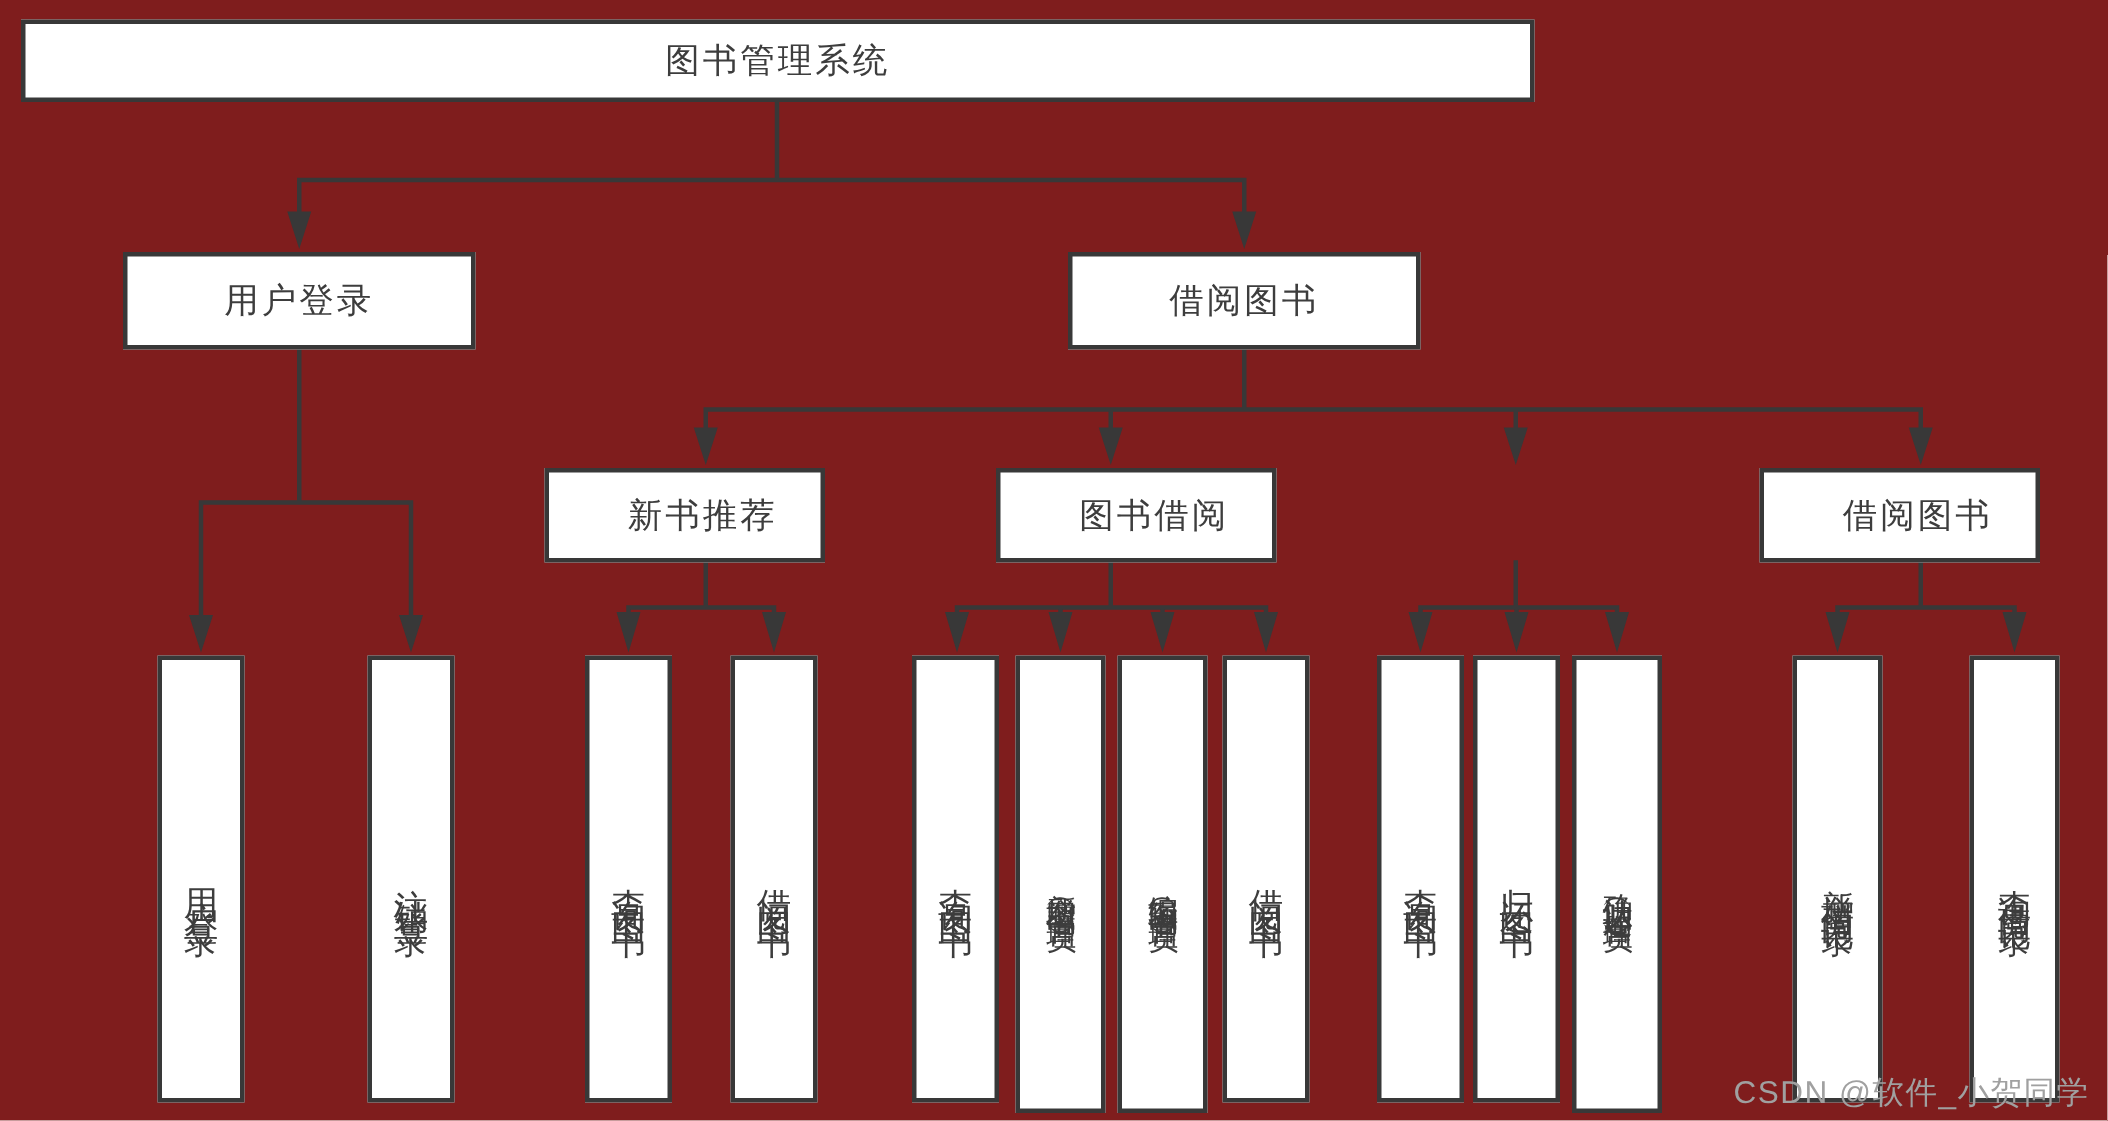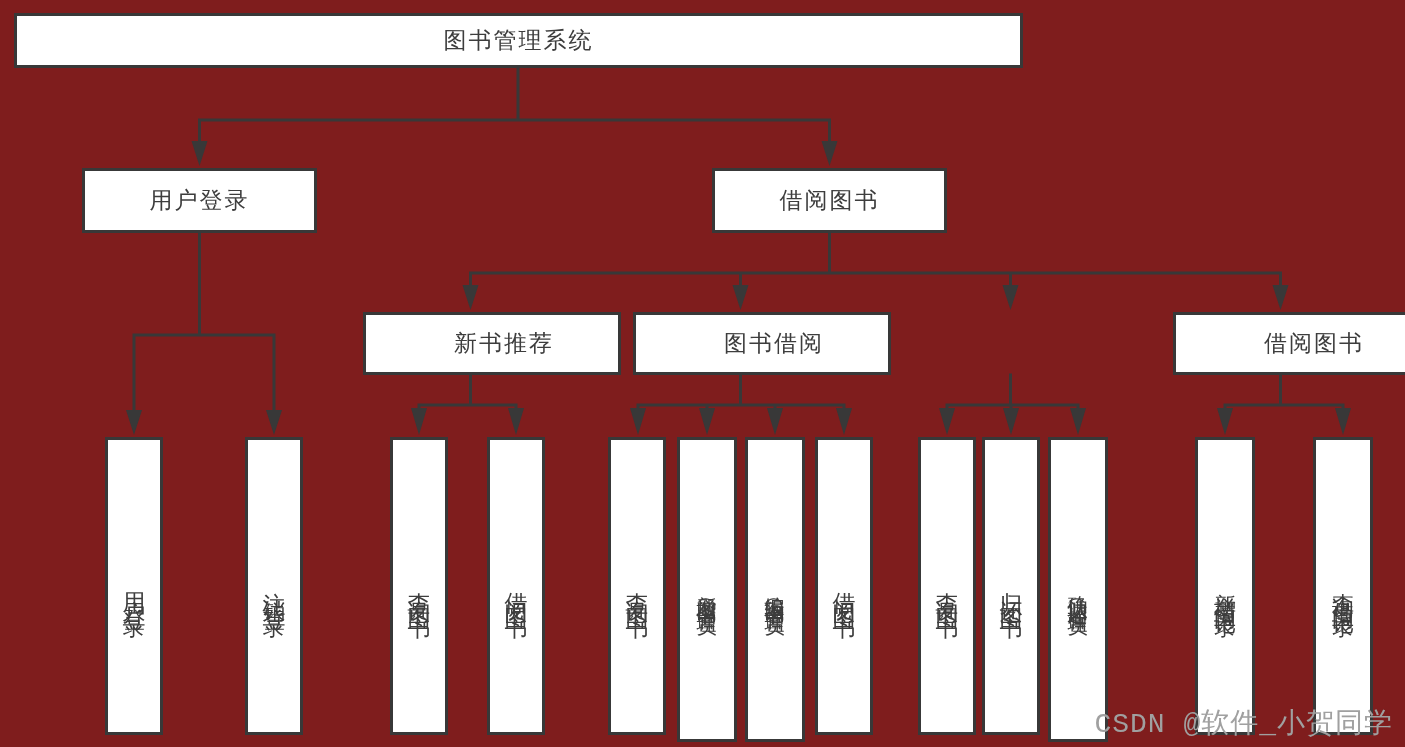--- a/index.html
+++ b/index.html
@@ -47,21 +47,21 @@
     font-size: 23px;
     letter-spacing: 2px;
   }
   .root {
     left: 14px; top: 13px; width: 1009px; height: 55px;
   }
   .l2 {
     width: 235px; height: 65px; top: 168px;
   }
   .l3 {
-    width: 258px; height: 63px; top: 312px; padding-left: 24px;
+    width: 187px; height: 63px; top: 312px; padding-left: 24px;
   }
   .vbox {
     top: 437px;
     width: 58px;
     height: 298px;
     writing-mode: vertical-rl;
     text-orientation: mixed;
     font-size: 23px;
     letter-spacing: 8px;
     line-height: 1;
@@ -75,25 +75,24 @@
   .vbox.long {
     width: 60px;
     height: 305px;
     font-size: 20px;
     letter-spacing: 3px;
   }
   .watermark {
     position: absolute;
     right: 12px;
     bottom: 5px;
-    font-size: 28px;
+    font-size: 21px;
     letter-spacing: 1px;
     color: #a0a0a0;
     white-space: nowrap;
-    font-family: Liberation Mono, monospace;
   }
 </style>
 </head>
 <body>
 
 <div class="canvas">
 
   <svg class="connectors" viewBox="0 0 1405 747" xmlns="http://www.w3.org/2000/svg">
 
     <path d="M518 68 V120 M199.5 120 H829.5 M199.5 120 V143 M829.5 120 V143"></path>
@@ -129,21 +128,21 @@
     <polygon points="1217,408 1233,408 1225,435"></polygon>
     <polygon points="1335,408 1351,408 1343,435"></polygon>
   </svg>
 
   <div class="node hbox root">图书管理系统</div>
 
   <div class="node hbox l2" style="left:82px;">用户登录</div>
   <div class="node hbox l2" style="left:712px;">借阅图书</div>
 
   <div class="node hbox l3" style="left:363px;">新书推荐</div>
-  <div class="node hbox l3" style="left:633px;">图书借阅</div>
+  <div class="node hbox l3" style="left:664px;">图书借阅</div>
   <div class="node hbox l3" style="left:1173px;">借阅图书</div>
 
   <div class="node vbox" style="left:105px;">用户登录</div>
   <div class="node vbox" style="left:245px;">注销登录</div>
 
   <div class="node vbox" style="left:390px;">查询图书</div>
   <div class="node vbox" style="left:487px;">借阅图书</div>
 
   <div class="node vbox" style="left:608px;">查询图书</div>
   <div class="node vbox long" style="left:677px;">新增图书（管理员）</div>

